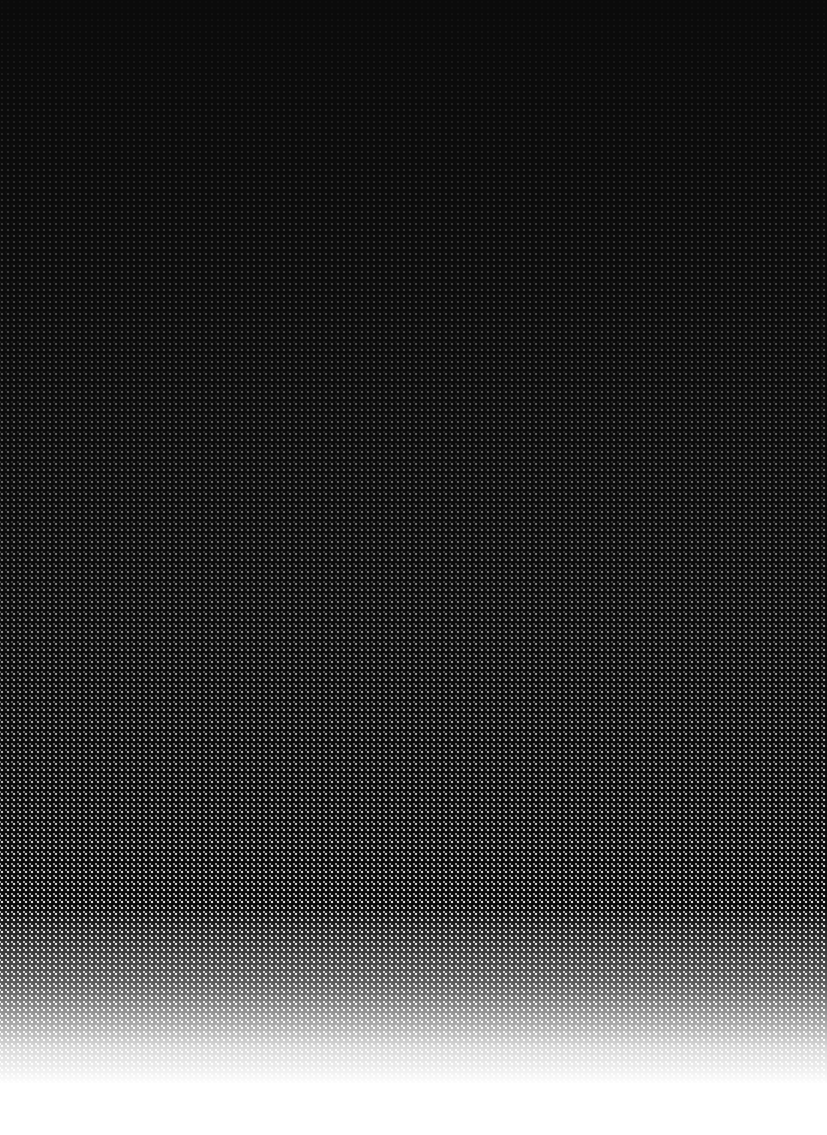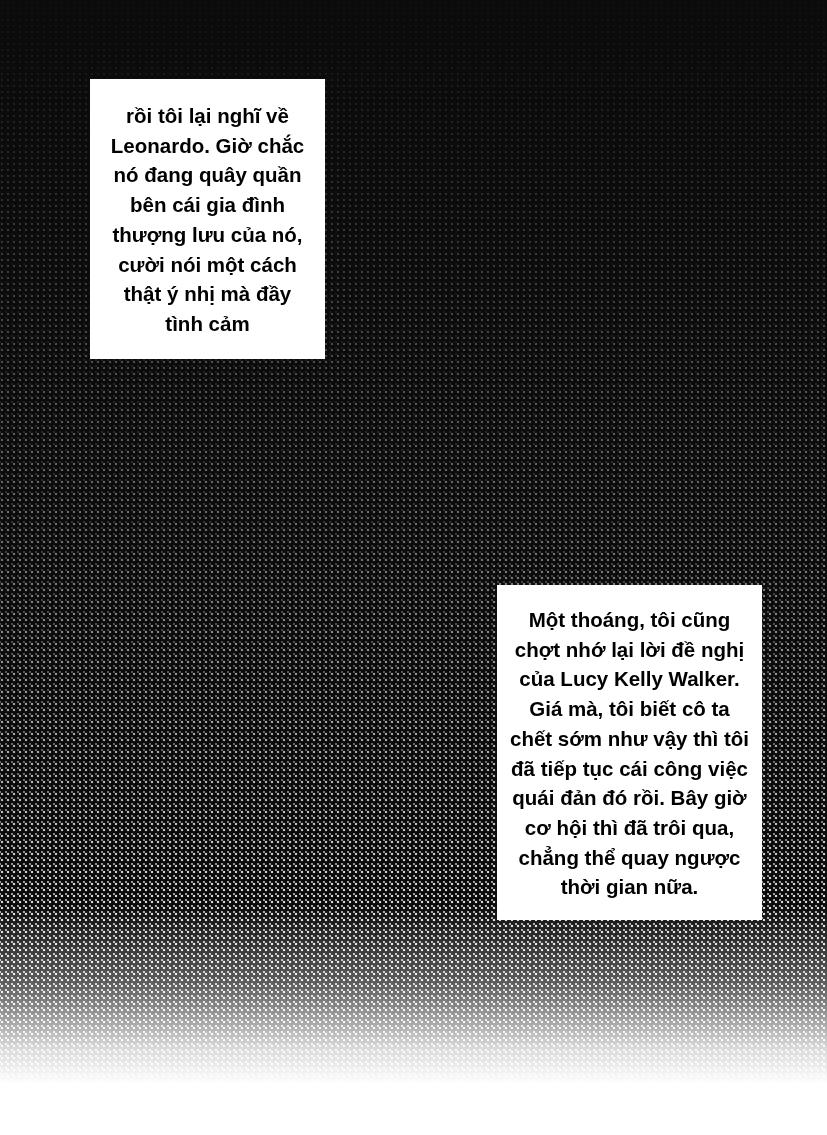--- a/index.html
+++ b/index.html
@@ -146,39 +146,17 @@
 <body>
 
 <div id="page">
 
   <div id="panel">
     <div class="halftone"></div>
     <div class="halftone2"></div>
     <div class="bottom-wash"></div>
   </div>
 
-  <div class="caption-box" id="caption-1">
-    <span class="caption-text">rồi tôi lại nghĩ về
-Leonardo. Giờ chắc
-nó đang quây quần
-bên cái gia đình
-thượng lưu của nó,
-cười nói một cách
-thật ý nhị mà đầy
-tình cảm</span>
-  </div>
 
-  <div class="caption-box" id="caption-2">
-    <span class="caption-text">Một thoáng, tôi cũng
-chợt nhớ lại lời đề nghị
-của Lucy Kelly Walker.
-Giá mà, tôi biết cô ta
-chết sớm như vậy thì tôi
-đã tiếp tục cái công việc
-quái đản đó rồi. Bây giờ
-cơ hội thì đã trôi qua,
-chẳng thể quay ngược
-thời gian nữa.</span>
-  </div>
 
   <div id="bottom-margin"></div>
 
 </div>
 
 </body></html>

